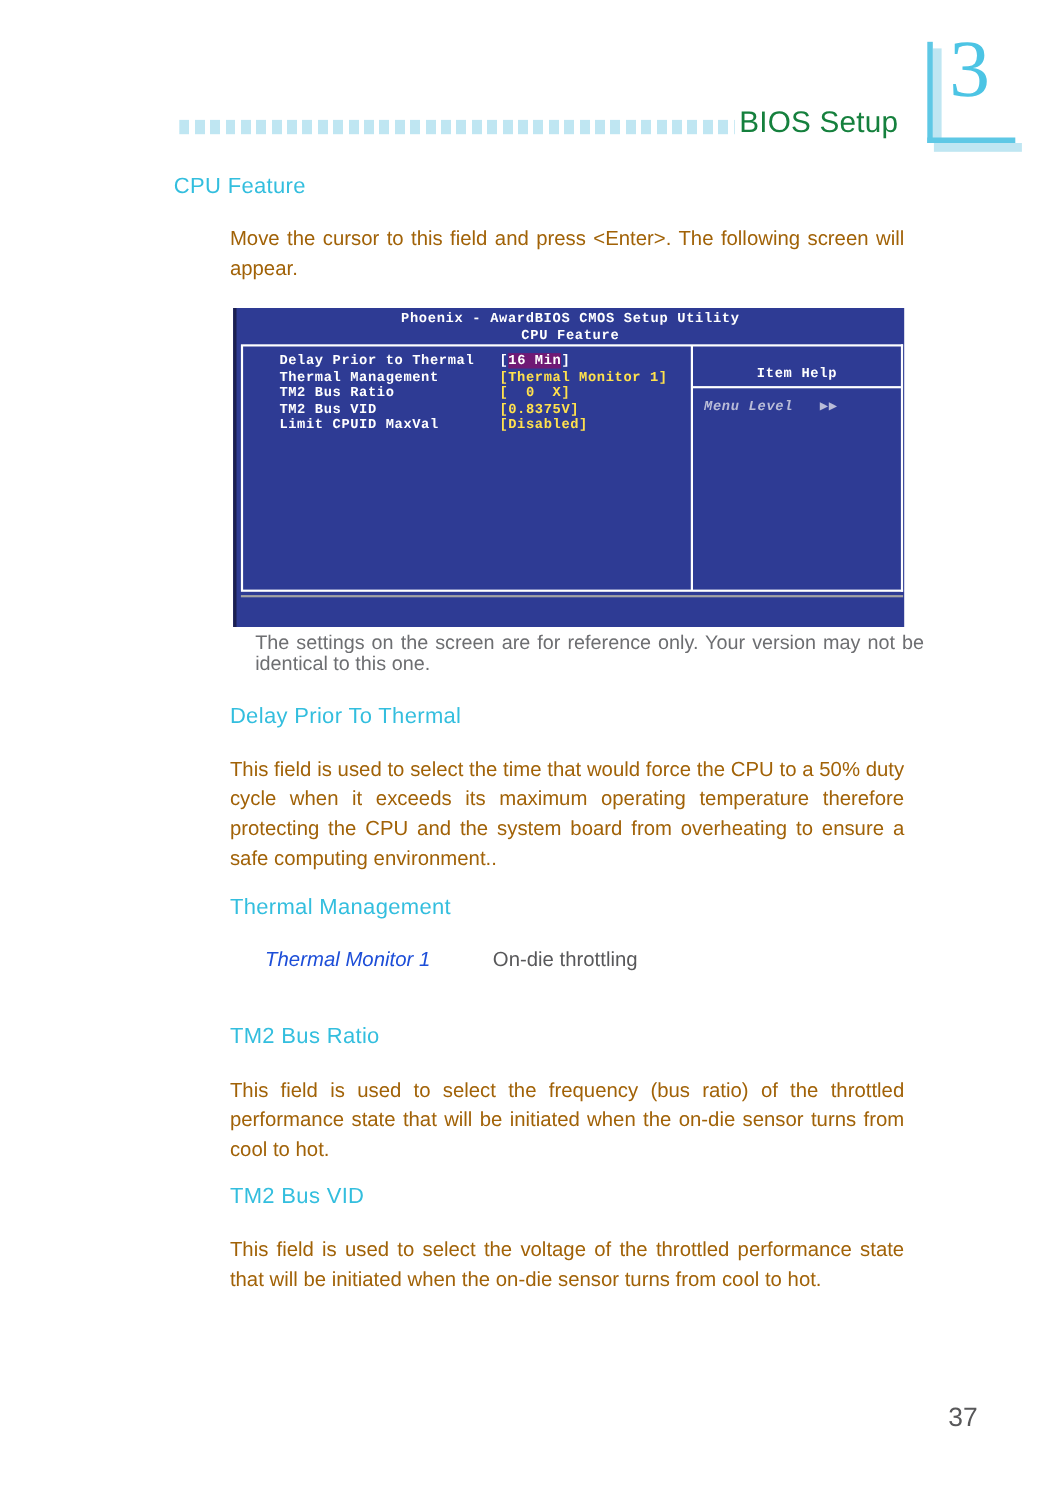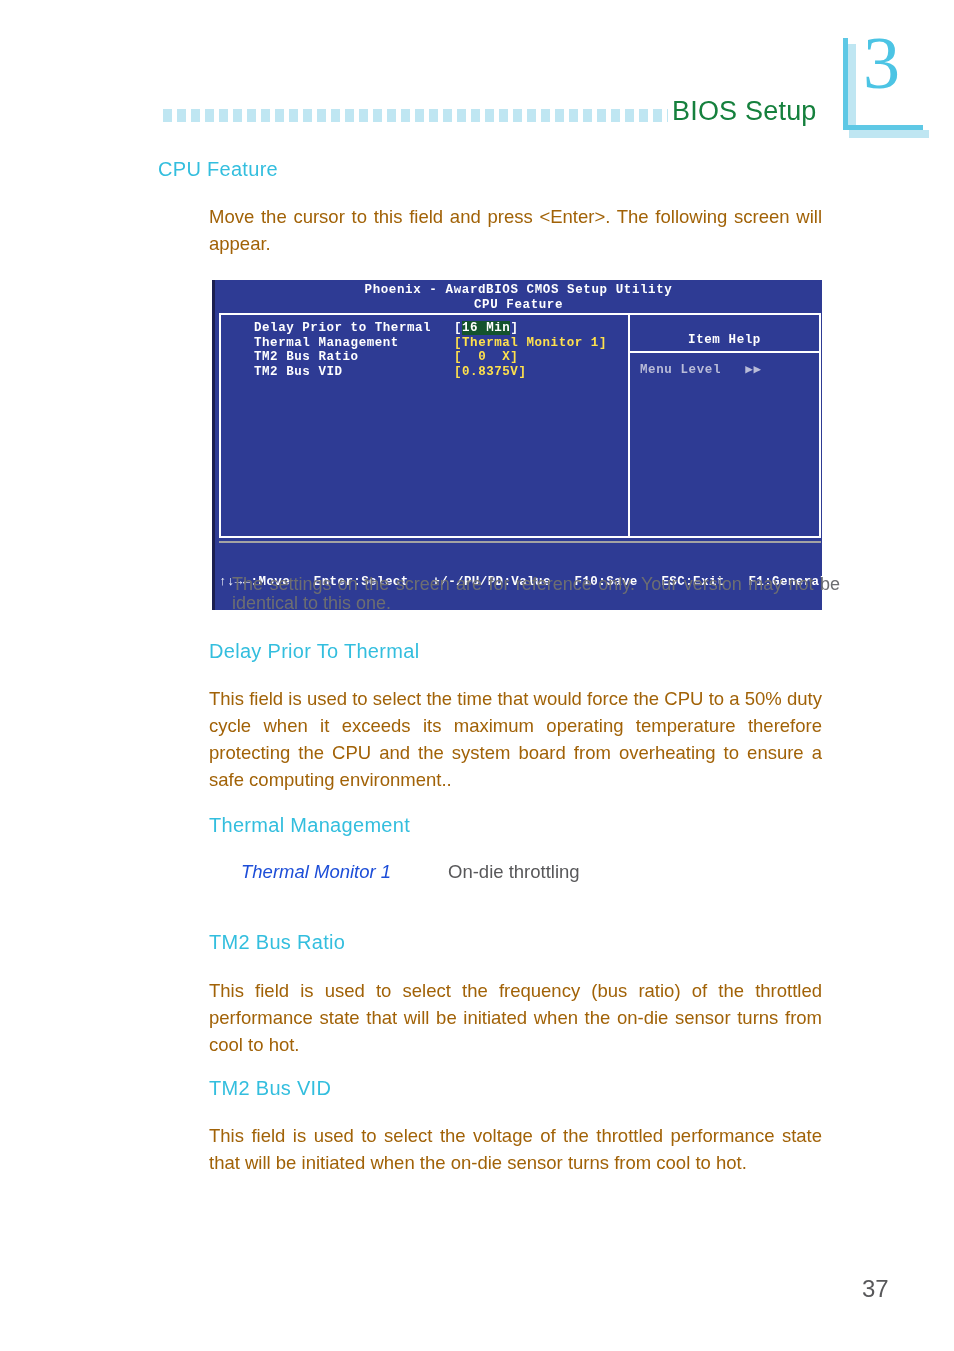--- a/index.html
+++ b/index.html
@@ -107,21 +107,21 @@
   }
   #intro-para  { top: 203px; }
   #delay-para  { top: 685px; }
   #ratio-para  { top: 977px; }
   #vid-para    { top: 1122px; }
 
   
   .bios-screen {
     position: absolute;
     left: 212px; top: 280px;
-    width: 610px; height: 330px;
+    width: 610px; height: 290px;
     background: #2e3b94;
     border-left: 3px solid #1b1f50;
     padding: 0;
     font-family: "Liberation Mono", monospace;
   }
   .bios-titlebar {
     padding-top: 3px;
     text-align: center;
     color: #ffffff;
     font-size: 12.5px;
@@ -161,20 +161,21 @@
     padding-bottom: 4px;
     border-bottom: 2px solid #ffffff;
   }
   .menu-level {
     color: #b9bcd8;
     font-size: 12.5px;
     font-weight: bold;
     letter-spacing: 0.6px;
     padding: 8px 0 0 10px;
     white-space: pre;
+    font-style: italic;
   }
   .bios-rows {
     padding: 6px 0 0 33px;
   }
   .bios-row {
     display: flex;
     font-size: 12.5px;
     font-weight: bold;
     line-height: 14.5px;
     letter-spacing: 0.55px;
@@ -185,21 +186,21 @@
     width: 200px;
     display: inline-block;
   }
   .bios-row .value {
     color: #ffe14d;
   }
   .bios-row .value.highlighted {
     color: #ffffff;
   }
   .bios-row .value .hl {
-    background: #14532d;
+    background: #701a75;
     color: #ffffff;
   }
   .bios-footer {
     position: absolute;
     left: 4px; top: 261px;
     width: 602px;
     border-top: 2px solid #a3a3a3;
     padding-top: 3px;
     color: #ffffff;
     font-size: 12.5px;
@@ -288,20 +289,24 @@
         <div class="bios-row">
           <span class="label">TM2 Bus Ratio</span>
           <span class="value">[  0  X]</span>
         </div>
 
         <div class="bios-row">
           <span class="label">TM2 Bus VID</span>
           <span class="value">[0.8375V]</span>
         </div>
 
+        <div class="bios-row">
+          <span class="label">Limit CPUID MaxVal</span>
+          <span class="value">[Disabled]</span>
+        </div>
 
       </div>
     </div>
 
     <div class="bios-right">
       <div class="item-help-title">Item Help</div>
       <div class="menu-level">Menu Level   ▶▶</div>
     </div>
 
   </div>

